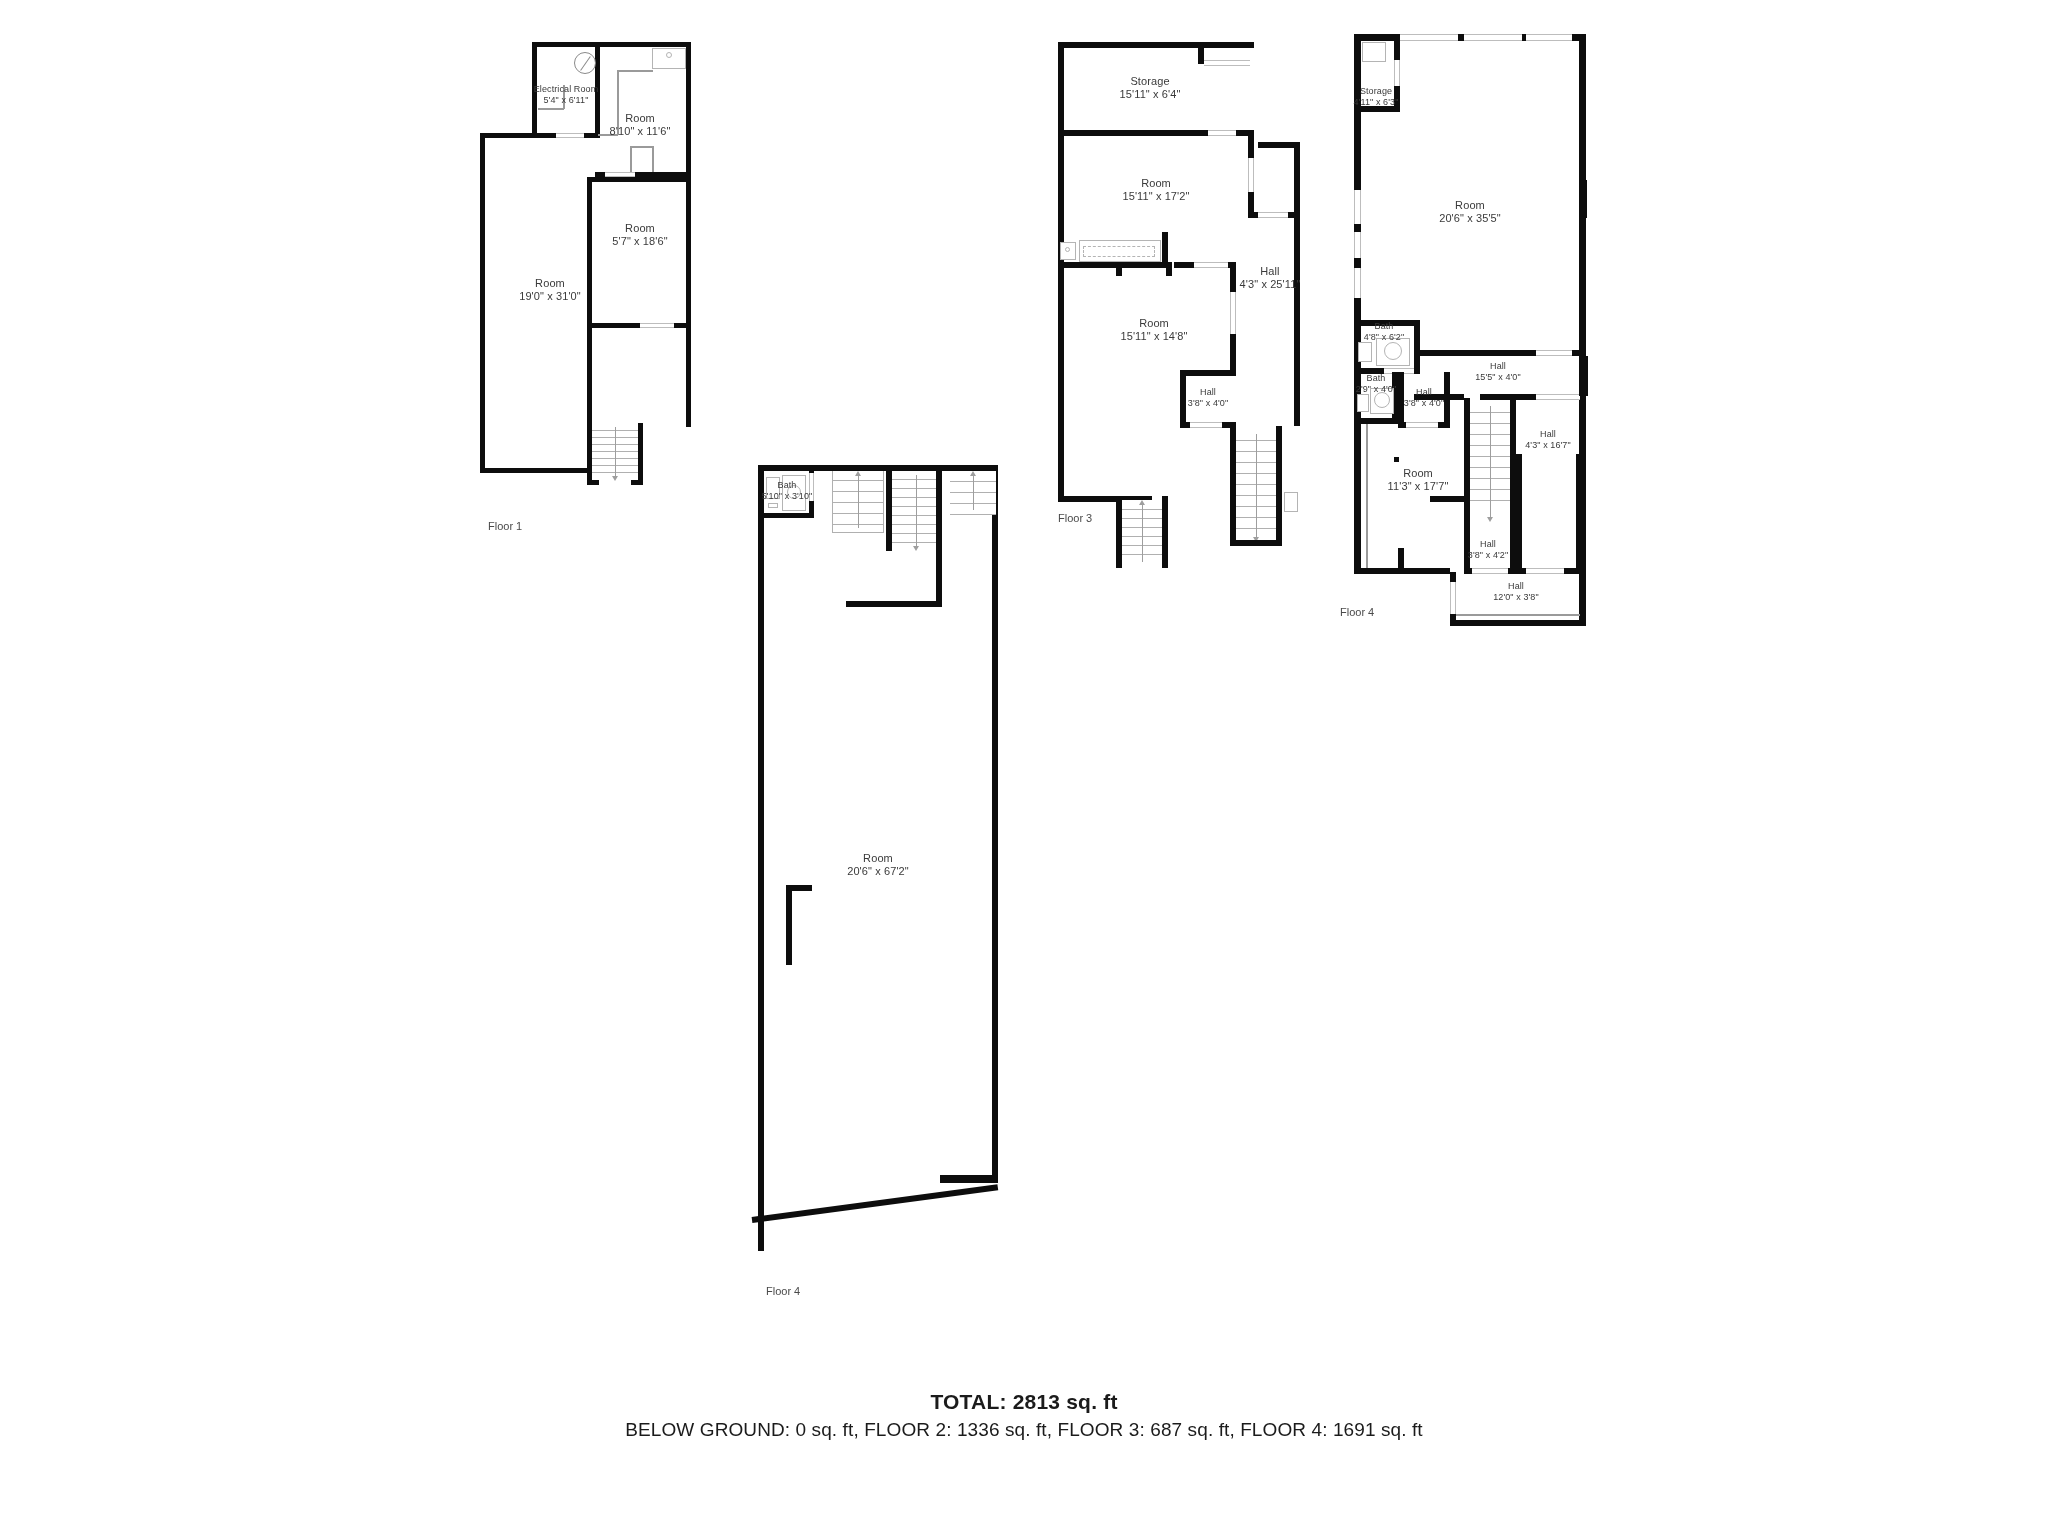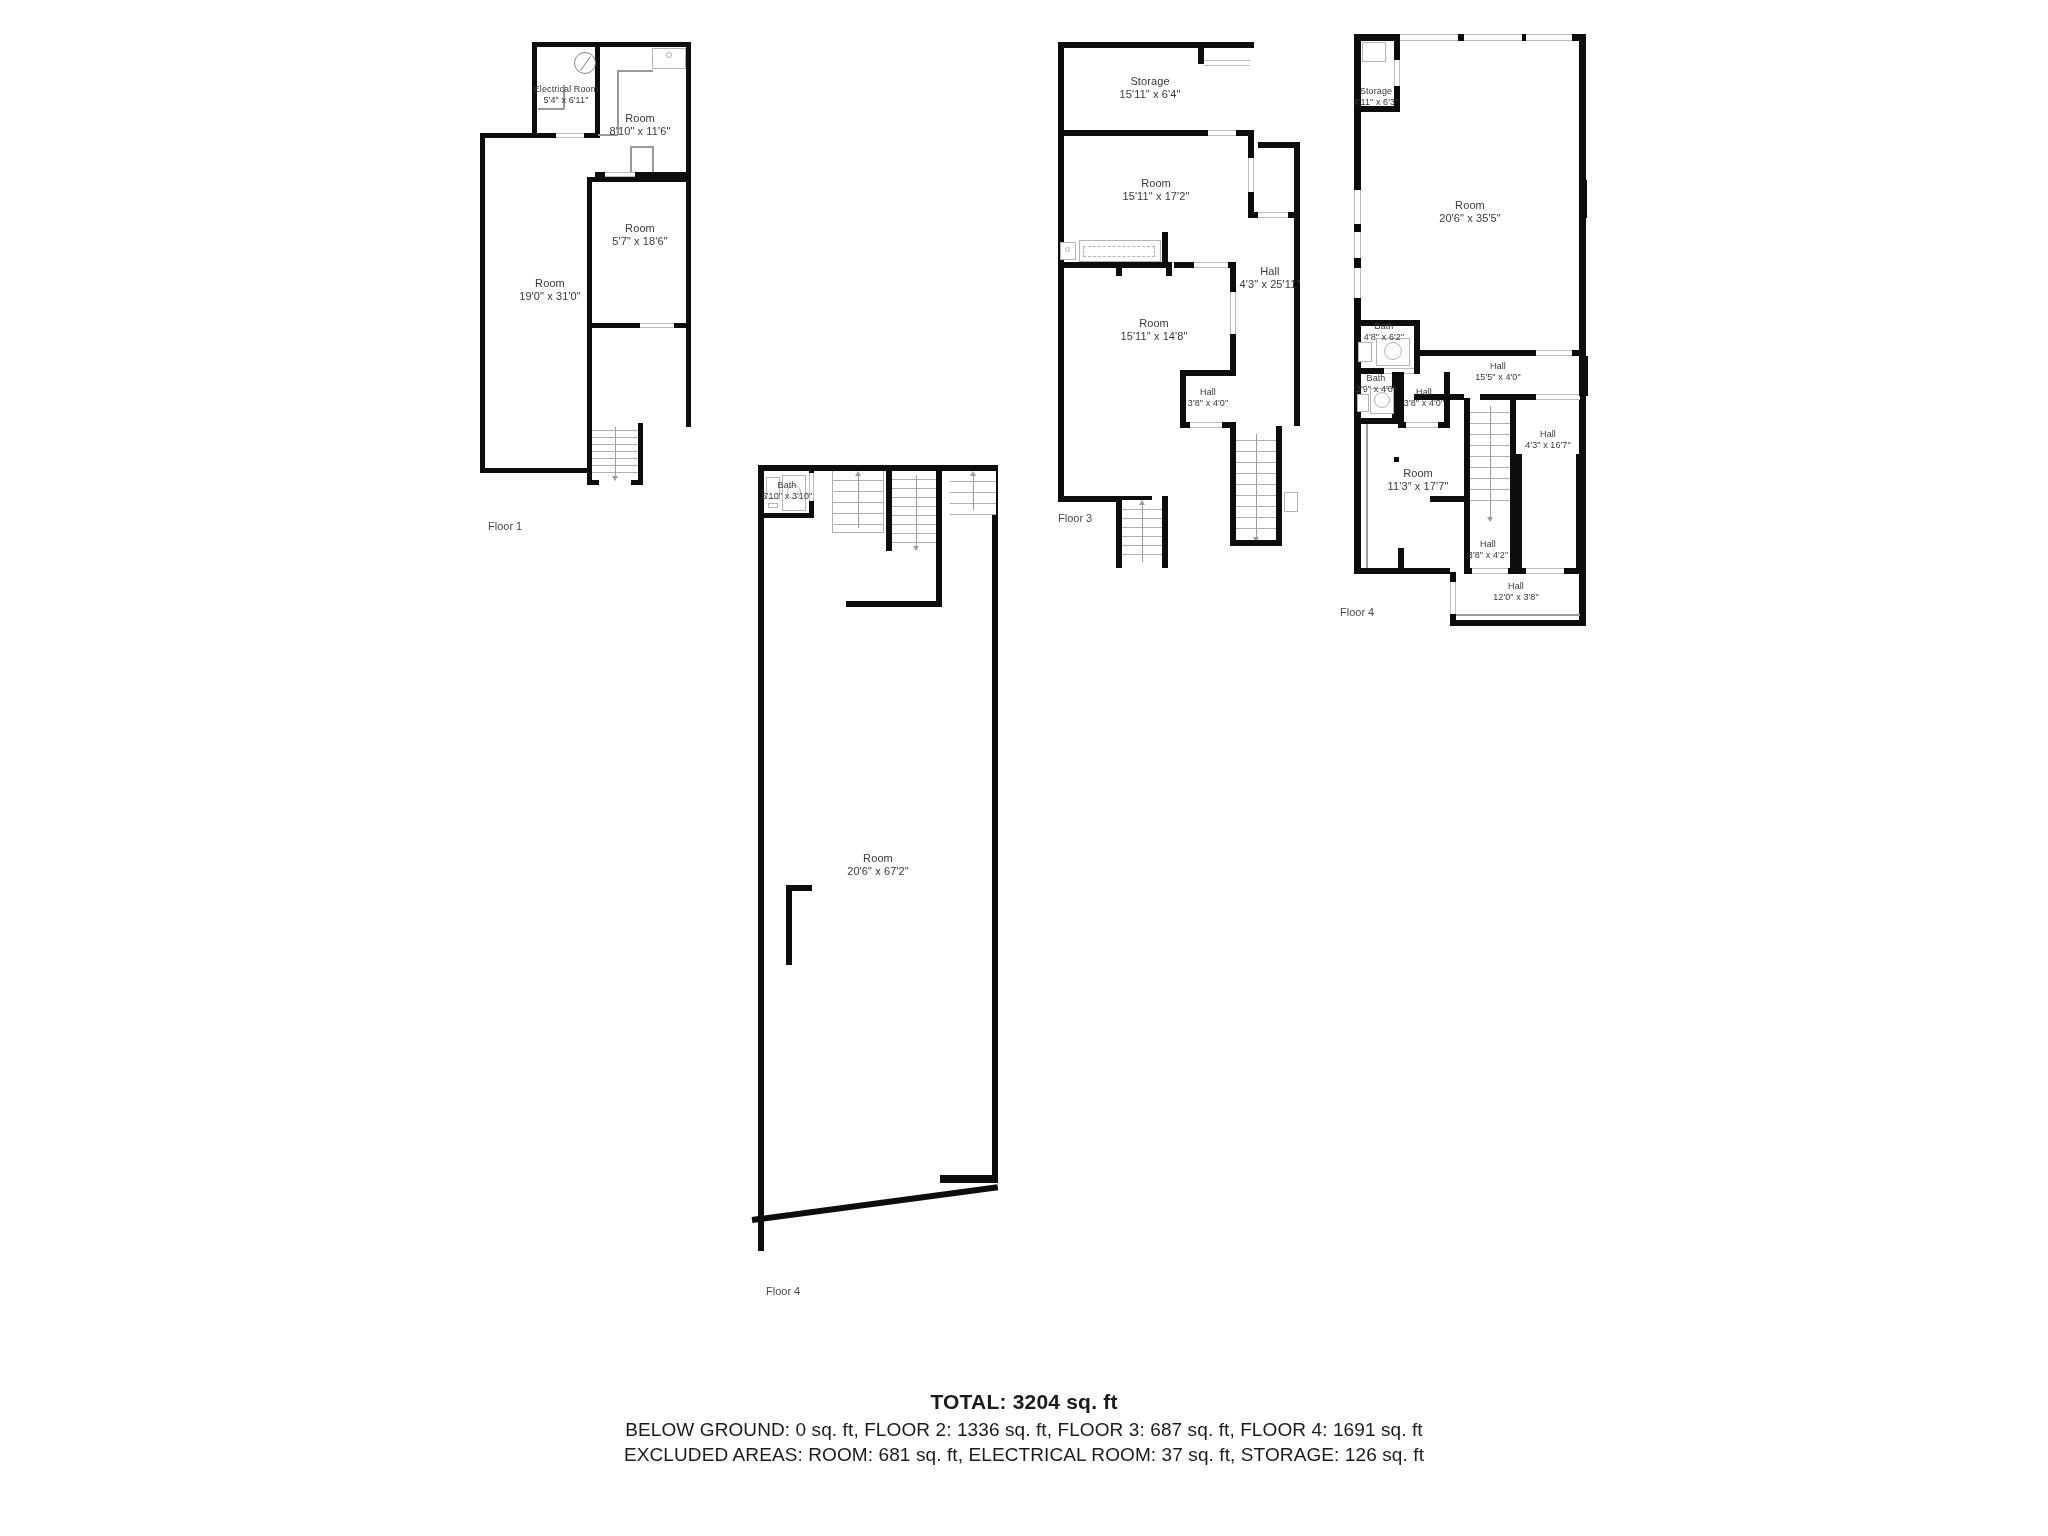--- a/index.html
+++ b/index.html
@@ -583,20 +583,19 @@
 
     <div class="room-label tiny" style="left:176px;top:572px;">
       <span class="nm">Hall</span>
       <span class="dim">12'0" x 3'8"</span>
     </div>
 
     <div class="floor-tag" style="left:0px;top:586px;">Floor 4</div>
   </div>
 
   <div id="summary">
-    <div class="total">TOTAL: 3204 sq. ft</div>
+    <div class="total">TOTAL: 2813 sq. ft</div>
     <div class="line">BELOW GROUND: 0 sq. ft, FLOOR 2: 1336 sq. ft, FLOOR 3: 687 sq. ft, FLOOR 4: 1691 sq. ft</div>
-    <div class="line">EXCLUDED AREAS: ROOM: 681 sq. ft, ELECTRICAL ROOM: 37 sq. ft, STORAGE: 126 sq. ft</div>
   </div>
 
 
 
 </div>
 
 </body></html>

